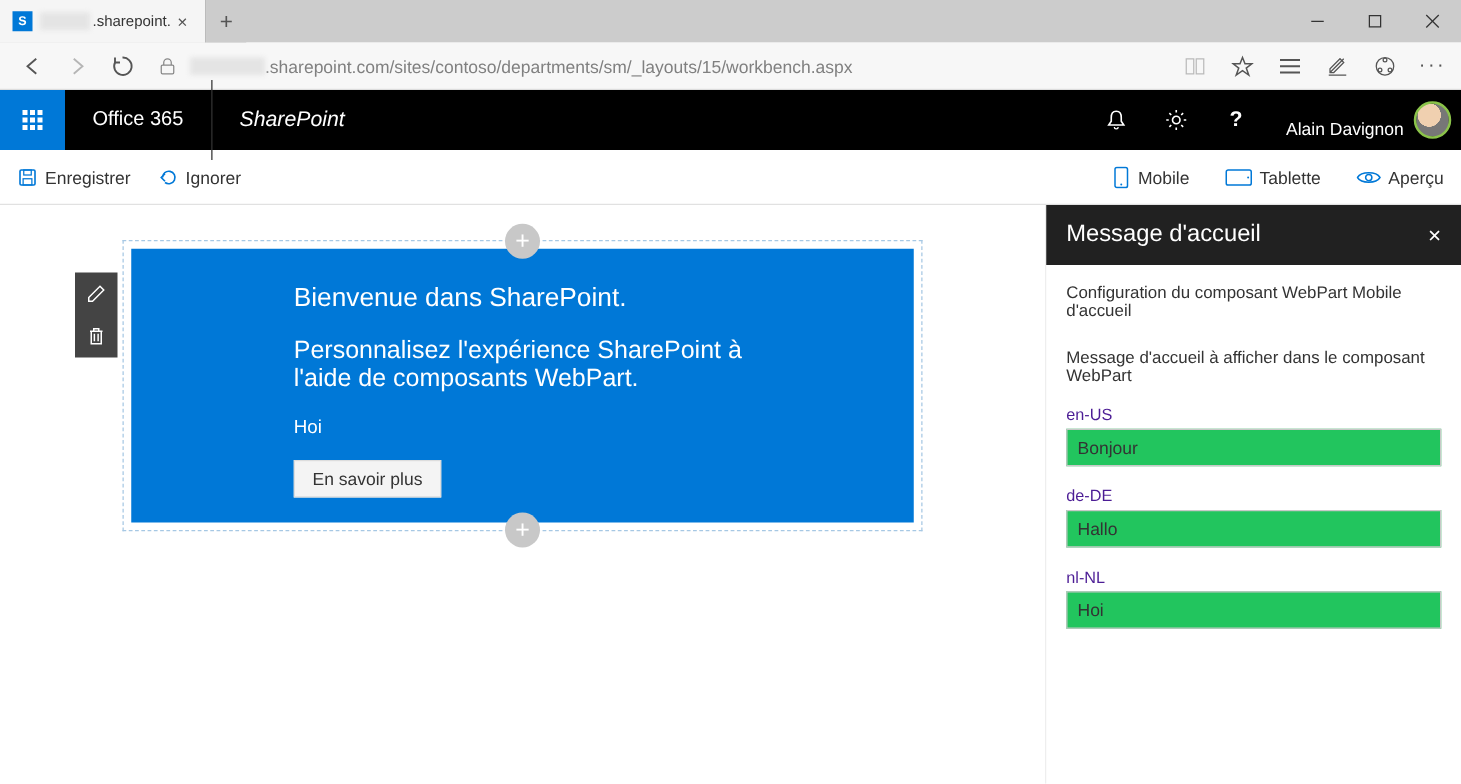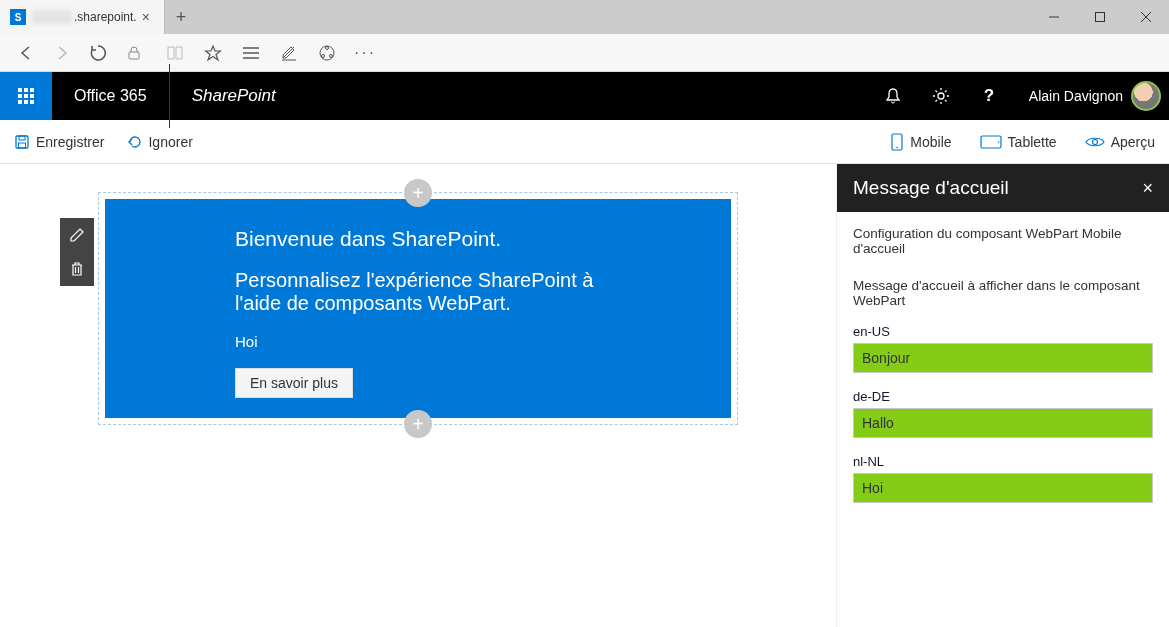--- a/index.html
+++ b/index.html
@@ -23,21 +23,21 @@
   .addr-right .ic { width:30px;height:30px;display:flex;align-items:center;justify-content:center; color:#555; }
   
   .app-header { display:flex; align-items:center; height:48px; background:#000; color:#fff; }
   .waffle { width:52px;height:48px;background:#0078d7;display:flex;align-items:center;justify-content:center; }
   .waffle-grid { display:grid; grid-template-columns:repeat(3,4px); grid-template-rows:repeat(3,4px); gap:2px; }
   .waffle-grid span { background:#fff; }
   .o365 { font-size:16px; padding:0 22px; border-right:1px solid #333; height:64px; display:flex; align-items:center; }
   .sp { font-size:17px; padding-left:22px;font-style:italic; }
   .hdr-spacer { flex:1; }
   .hdr-btn { width:48px; height:48px; display:flex; align-items:center; justify-content:center; font-size:17px; }
-  .hdr-user { display:flex; align-items:center; padding:0 8px 0 16px; font-size:14px; gap:8px; }
+  .hdr-user { display:flex; align-items:flex-end; padding:0 8px 0 16px; font-size:14px; gap:8px; }
   .avatar { width:30px; height:30px; border-radius:50%; background:radial-gradient(circle at 40% 35%, #f0d0b0 0 40%, #777 41% 100%); border:2px solid #8bc34a; position:relative; }
   
   .toolbar { display:flex; align-items:center; height:44px; border-bottom:1px solid #e1e1e1; background:#fff; padding:0 14px; font-size:14px; color:#333; }
   .tb-btn { display:flex; align-items:center; gap:6px; margin-right:22px; }
   .tb-btn .ic { color:#0078d7; font-size:16px; }
   .tb-spacer { flex:1; }
   .tb-right .tb-btn { margin-right:28px; }
   .tb-right { display:flex; }
   
   .content { display:flex; height:calc(627px - 34px - 38px - 48px - 44px); }
@@ -53,22 +53,22 @@
   .wp-sub { font-size:20px; margin-bottom:18px; }
   .wp-greet { font-size:15px; margin-bottom:18px; }
   .wp-btn { display:inline-block; background:#f4f4f4; color:#333; border:1px solid #ddd; padding:6px 14px; font-size:14px; }
   
   .pane { width:333px; background:#fff; border-left:1px solid #eee; display:flex; flex-direction:column; }
   .pane-header { background:#212121; color:#fff; height:48px; display:flex; align-items:center; padding:0 16px; font-size:19px; font-weight:300; }
   .pane-header .close { margin-left:auto; font-size:18px; }
   .pane-body { padding:14px 16px; font-size:13.5px; color:#333; }
   .pane-desc { margin-bottom:22px; }
   .pane-label { margin-bottom:12px; }
-  .fld-label { font-size:13px; color:#0f172a; margin-top:16px; margin-bottom:4px; }
-  .fld-input { width:100%; border:1px solid #c8c8c8; padding:6px 8px; font-size:14px; background:#84cc16; color:#333; font-family:inherit; }
+  .fld-label { font-size:13px; color:#4c1d95; margin-top:16px; margin-bottom:4px; }
+  .fld-input { width:100%; border:1px solid #c8c8c8; padding:6px 8px; font-size:14px; background:#22c55e; color:#333; font-family:inherit; }
   svg { display:block; }
 </style>
 </head>
 <body>
 
 <div class="browser-chrome">
   <div class="tab-bar">
     <div class="tab">
       <span class="favicon">S</span>
       <span class="blur"></span>
@@ -110,20 +110,24 @@
       <svg width="18" height="18">
           <path d="M9 2 A7 7 0 1 1 3 6" fill="none" stroke="#555" stroke-width="1.5"></path>
           <path d="M3 2 L3 6 L7 6" fill="none" stroke="#555" stroke-width="1.5"></path>
         </svg>
     </div>
     <div class="addr-btn">
       <svg width="16" height="16">
           <rect x="3" y="7" width="10" height="7" rx="1" fill="none" stroke="#888"></rect>
           <path d="M5 7 V5 a3 3 0 0 1 6 0 V7" fill="none" stroke="#888"></path>
         </svg>
+    </div>
+    <div class="addr-url">
+      <span class="blur2"></span>
+      <span>.sharepoint.com/sites/contoso/departments/sm/_layouts/15/workbench.aspx</span>
     </div>
     <div class="addr-right">
       <div class="ic">
         <svg width="18" height="16">
             <path d="M2 2 h6 v12 h-6z M10 2 h6 v12 h-6z" fill="none" stroke="#bbb"></path>
           </svg>
       </div>
       <div class="ic">
         <svg width="18" height="18">
             <path d="M9 2 L11 7 L16.5 7 L12 10.5 L14 16 L9 12.5 L4 16 L6 10.5 L1.5 7 L7 7 Z" fill="none" stroke="#555" stroke-width="1.2"></path>

